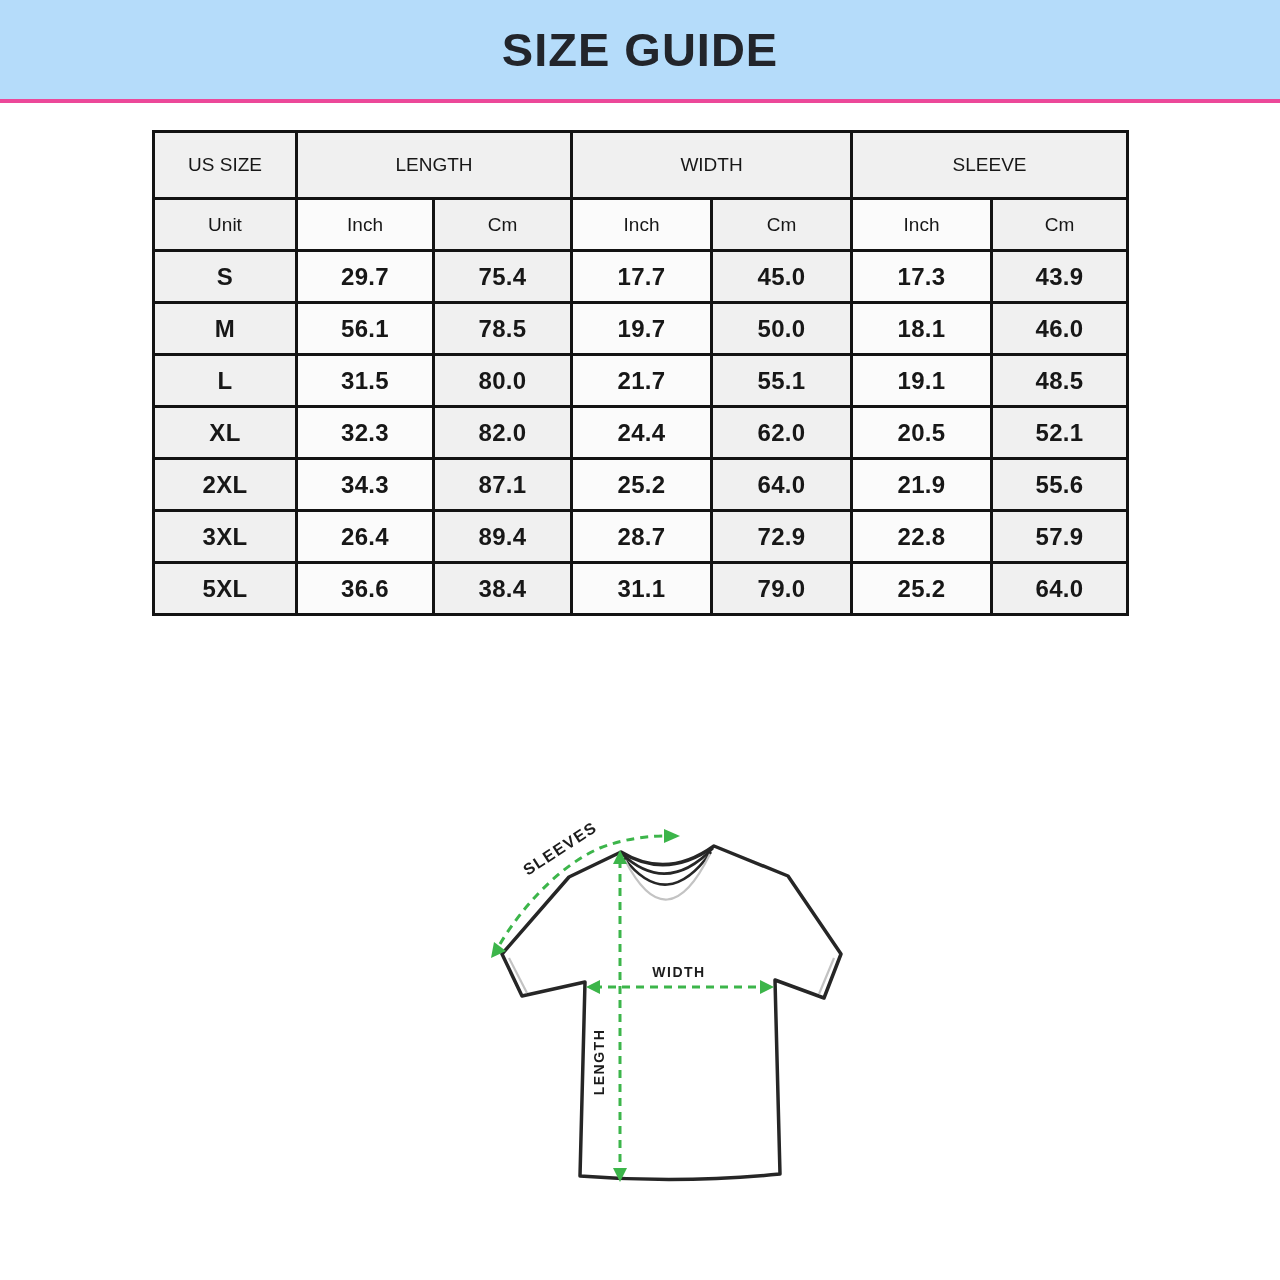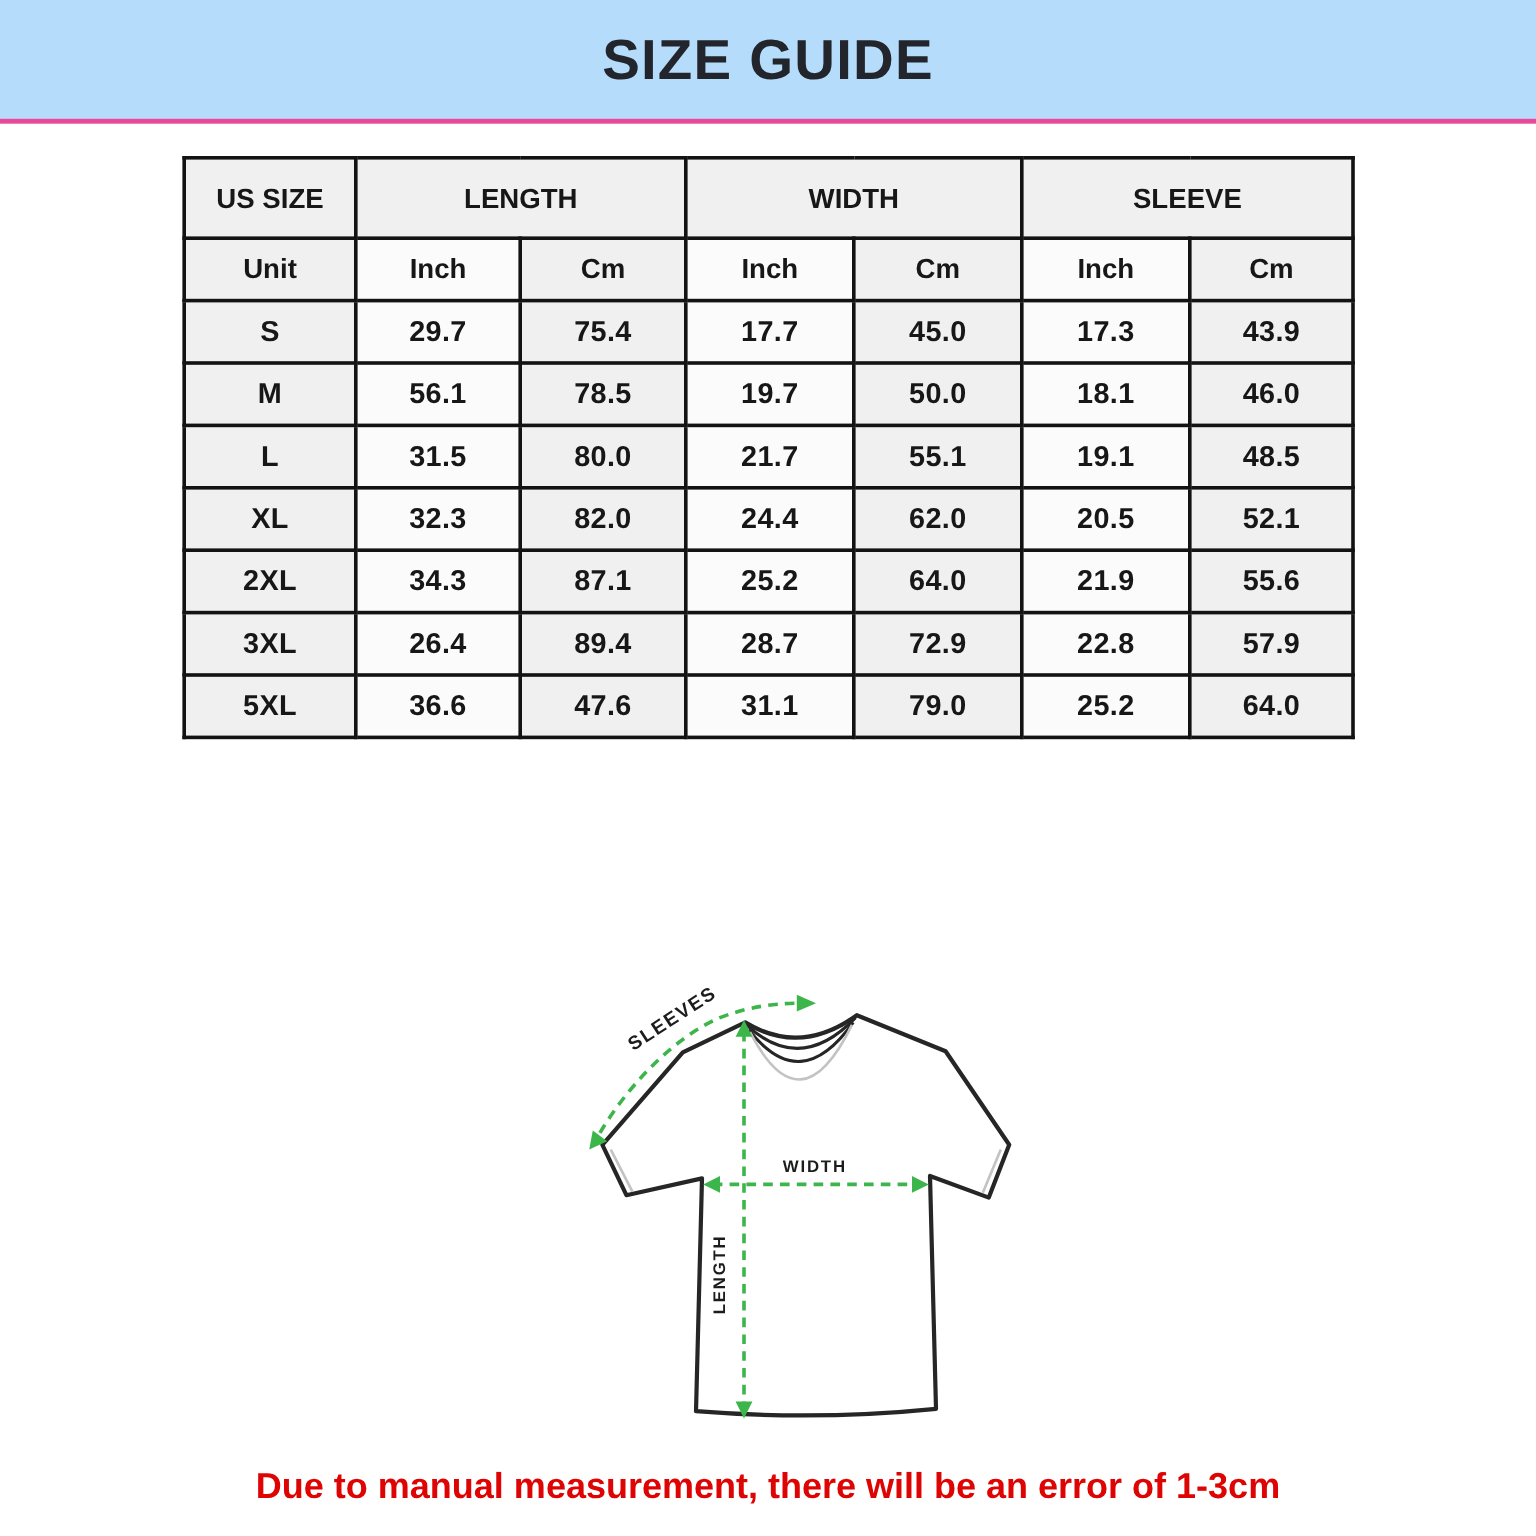--- a/index.html
+++ b/index.html
@@ -22,21 +22,21 @@
     position: absolute; left: 152px; top: 130px;
     width: 974px; border-collapse: collapse; table-layout: fixed;
     border: 3px solid #131313;
   }
   .size-table th, .size-table td {
     border: 3px solid #131313; text-align: center; vertical-align: middle;
     color: #171717; background: #fbfbfb;
   }
   .size-table tr { height: 52px; }
   .size-table tr.group-row { height: 67px; }
-  .size-table th { font-size: 23px; font-weight: 700; }
+  .size-table th { font-size: 19px; font-weight: 400; }
   .size-table td { font-size: 24px; font-weight: 600; letter-spacing: 0.3px; }
   .size-table .shade { background: #f0f0f0; }
 
   
   .diagram { position: absolute; left: 460px; top: 810px; width: 418px; height: 412px; }
   .diagram svg { display: block; width: 100%; height: 100%; }
   .diag-label { font-family: "Liberation Sans", sans-serif; font-weight: 700; fill: #1c1c1c; letter-spacing: 1.5px; }
 
   
   .note {
@@ -131,21 +131,21 @@
         <td>26.4</td>
         <td class="shade">89.4</td>
         <td>28.7</td>
         <td class="shade">72.9</td>
         <td>22.8</td>
         <td class="shade">57.9</td>
       </tr>
       <tr>
         <td class="shade">5XL</td>
         <td>36.6</td>
-        <td class="shade">47.6</td>
+        <td class="shade">38.4</td>
         <td>31.1</td>
         <td class="shade">79.0</td>
         <td>25.2</td>
         <td class="shade">64.0</td>
       </tr>
     </tbody>
   </table>
 
   <figure class="diagram">
     <svg viewBox="0 0 418 412">
@@ -190,15 +190,14 @@
         <polygon points="160,40 153,54 167,54" stroke="none"></polygon>
         <polygon points="160,372 153,358 167,358" stroke="none"></polygon>
       </g>
 
       <text class="diag-label" x="103" y="43" font-size="16" text-anchor="middle" transform="rotate(-33 103 43)">SLEEVES</text>
       <text class="diag-label" x="219" y="167" font-size="14" text-anchor="middle">WIDTH</text>
       <text class="diag-label" x="144" y="252" font-size="14" text-anchor="middle" transform="rotate(-90 144 252)">LENGTH</text>
     </svg>
   </figure>
 
-  <p class="note">Due to manual measurement, there will be an error of 1-3cm</p>
 
 </div>
 
 </body></html>

